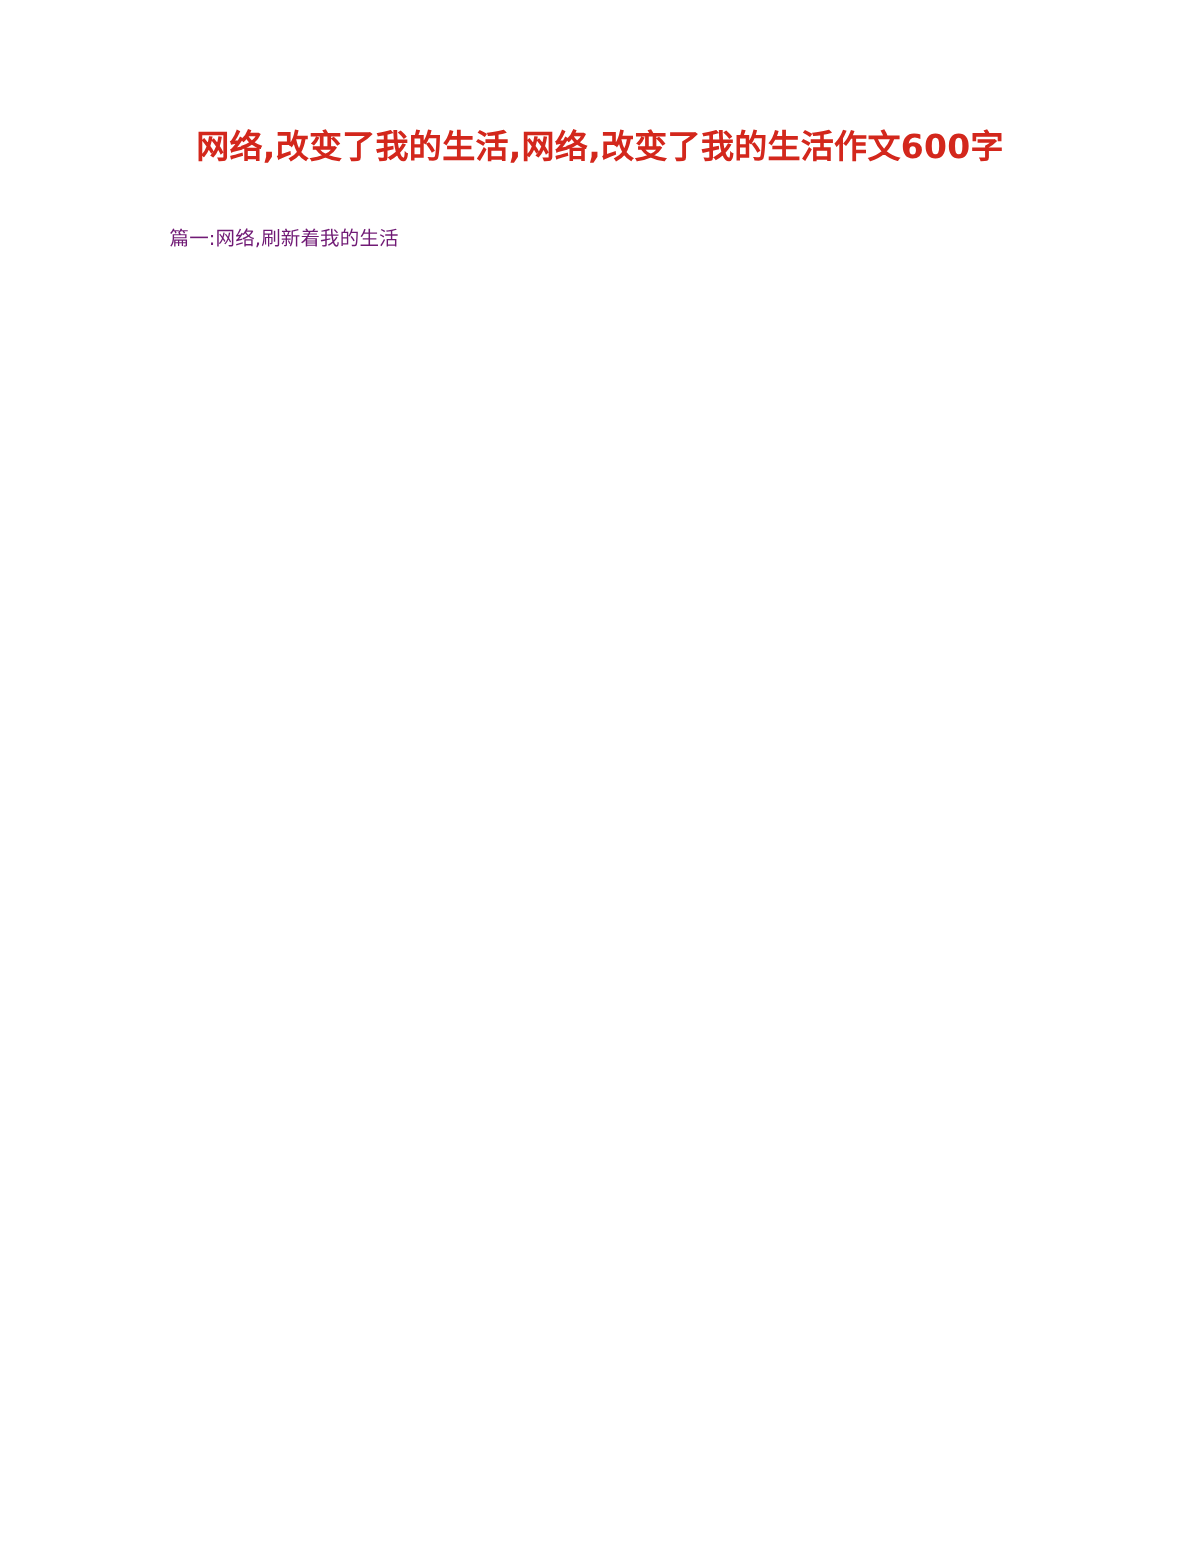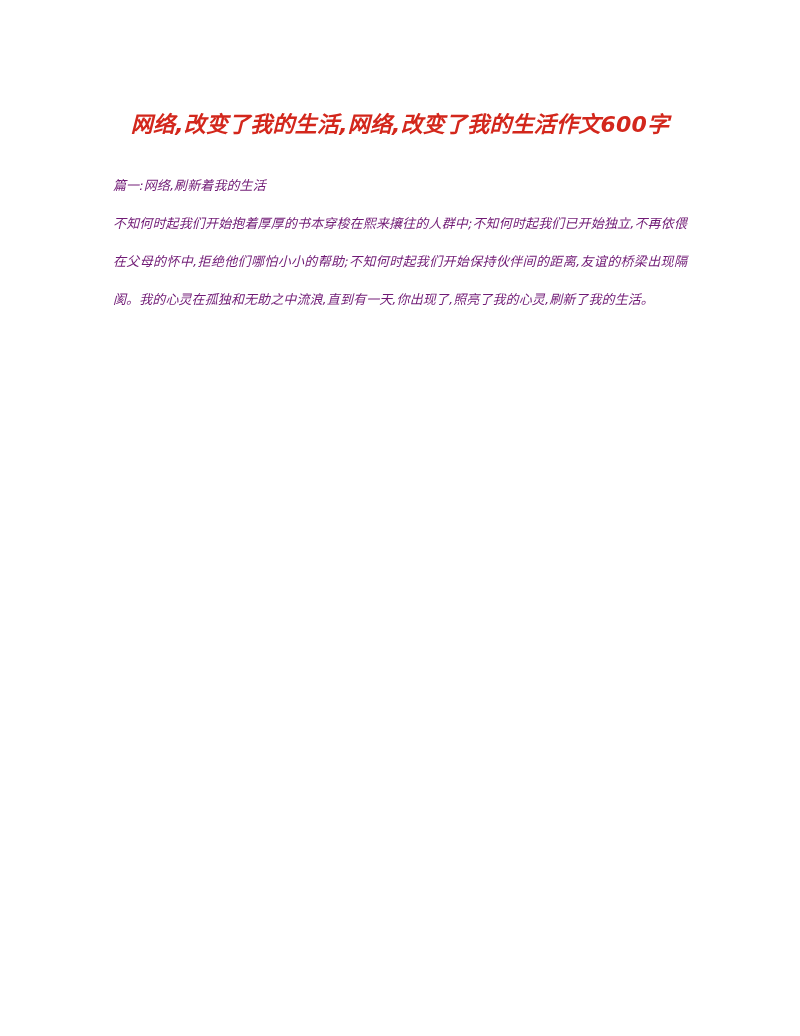--- a/index.html
+++ b/index.html
@@ -20,23 +20,22 @@
     width: 800px;
     height: 1036px;
     background: #ffffff;
     box-sizing: border-box;
     overflow: hidden;
   }
 
   .content {
     position: absolute;
     left: 113px;
-    top: 104px;
+    top: 78px;
     width: 574px;
-    font-style: italic;
   }
 
   .doc-title {
     margin: 0 0 0 0;
     padding: 0;
     font-size: 22px;
     line-height: 41px;
     font-weight: bold;
     color: #d3271c;
     text-align: center;
@@ -68,18 +67,17 @@
 <body>
 
 <div class="page">
 
   <div class="content">
 
     <h1 class="doc-title">网络,改变了我的生活,网络,改变了我的生活作文600字</h1>
 
     <div class="body-block">
       <p class="para">篇一:网络,刷新着我的生活</p>
-      <p class="para">不知何时起我们开始抱着厚厚的书本穿梭在熙来攘往的人群中;不知何时起我们已开始独立,不再依偎在父母的怀中,拒绝他们哪怕小小的帮助;不知何时起我们开始保持伙伴间的距离,友谊的桥梁出现隔阂。我的心灵在孤独和无助之中流浪,直到有一天,你出现了,照亮了我的心灵,刷新了我的生活。</p>
     </div>
 
   </div>
 
 </div>
 
 </body></html>

